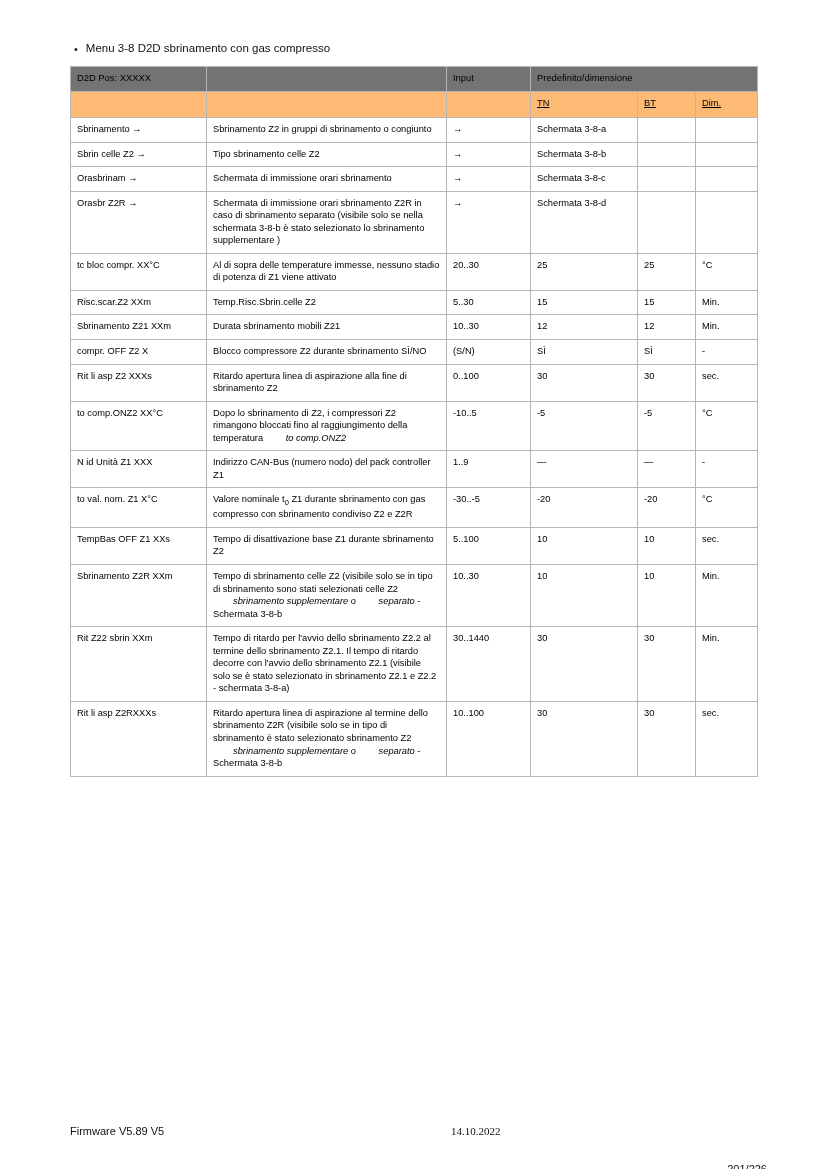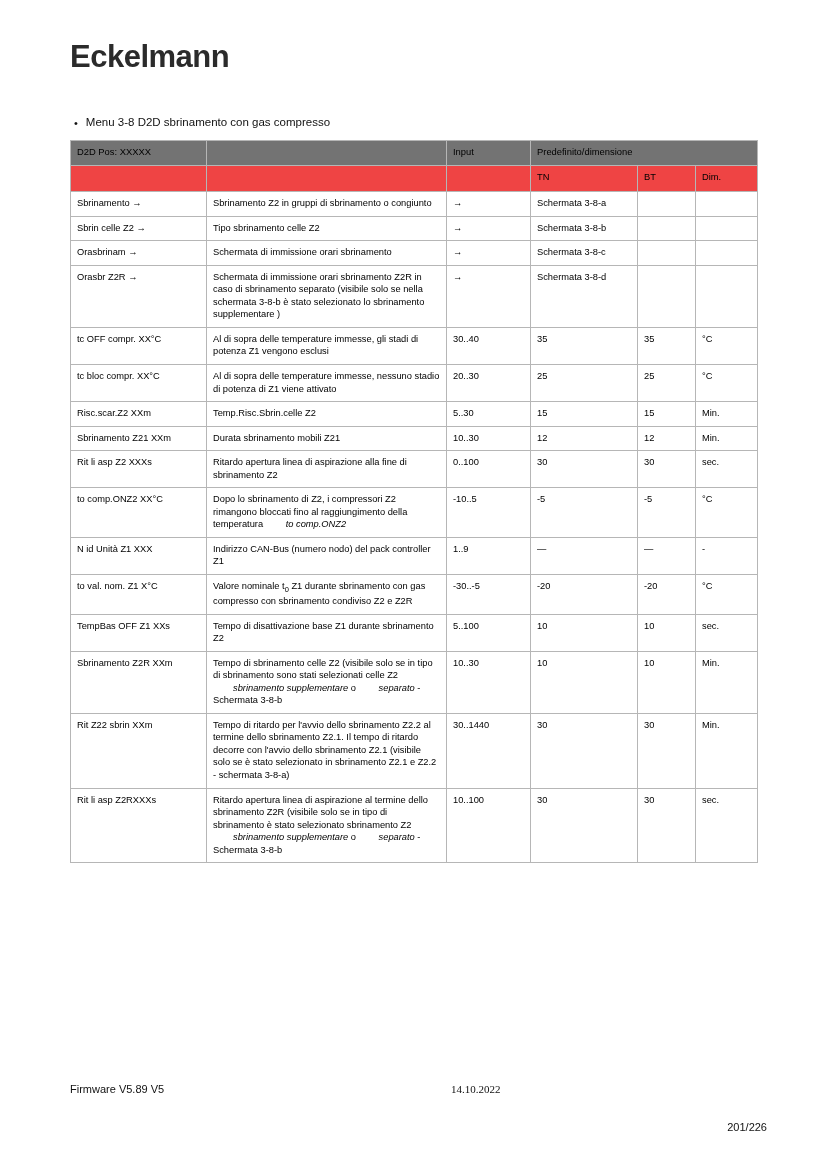--- a/index.html
+++ b/index.html
@@ -63,22 +63,23 @@
     font-weight: bold;
     font-size: 9.4px;
   }
   .col-a { width: 136px; }
   .col-b { width: 240px; }
   .col-c { width: 84px; }
   .col-d { width: 107px; }
   .col-e { width: 58px; }
   .col-f { width: 62px; }
   .subhead td {
-    background: #ef4444;
+    background: #fdba74;
     height: 14px;
+    text-decoration: underline;
   }
   em { font-style: italic; padding-left: 20px; }
   .sub { font-size: 7.5px; vertical-align: sub; }
   .footer {
     position: absolute;
     left: 70px;
     right: 60px;
     bottom: 36px;
     display: flex;
     justify-content: space-between;
@@ -86,21 +87,20 @@
     color: #111;
   }
   .footer .mid { margin-left: 60px; font-family: Liberation Serif, serif; }
   .footer .right { font-weight: normal; margin-top: 38px; }
 </style>
 </head>
 <body>
 
 <div class="page">
 
-  <div class="brand">Eckelmann</div>
 
   <div class="bullet-line">
     <span class="bullet-dot">•</span>
     <span>Menu 3-8 D2D sbrinamento con gas compresso</span>
   </div>
 
   <table class="menu-table">
     <colgroup>
       <col class="col-a">
         <col class="col-b">
@@ -152,28 +152,20 @@
         </tr>
         <tr>
           <td>Orasbr Z2R →</td>
           <td>Schermata di immissione orari sbrinamento Z2R in caso di sbrinamento separato (visibile solo se nella schermata 3-8-b è stato selezionato lo sbrinamento supplementare )</td>
           <td>→</td>
           <td>Schermata 3-8-d</td>
           <td></td>
           <td></td>
         </tr>
         <tr>
-          <td>tc OFF compr. XX°C</td>
-          <td>Al di sopra delle temperature immesse, gli stadi di potenza Z1 vengono esclusi</td>
-          <td>30..40</td>
-          <td>35</td>
-          <td>35</td>
-          <td>°C</td>
-        </tr>
-        <tr>
           <td>tc bloc compr. XX°C</td>
           <td>Al di sopra delle temperature immesse, nessuno stadio di potenza di Z1 viene attivato</td>
           <td>20..30</td>
           <td>25</td>
           <td>25</td>
           <td>°C</td>
         </tr>
         <tr>
           <td>Risc.scar.Z2 XXm</td>
           <td>Temp.Risc.Sbrin.celle Z2</td>
@@ -184,20 +176,28 @@
         </tr>
         <tr>
           <td>Sbrinamento Z21 XXm</td>
           <td>Durata sbrinamento mobili Z21</td>
           <td>10..30</td>
           <td>12</td>
           <td>12</td>
           <td>Min.</td>
         </tr>
         <tr>
+          <td>compr. OFF Z2 X</td>
+          <td>Blocco compressore Z2 durante sbrinamento SÌ/NO</td>
+          <td>(S/N)</td>
+          <td>SÌ</td>
+          <td>SÌ</td>
+          <td>-</td>
+        </tr>
+        <tr>
           <td>Rit li asp Z2 XXXs</td>
           <td>Ritardo apertura linea di aspirazione alla fine di sbrinamento Z2</td>
           <td>0..100</td>
           <td>30</td>
           <td>30</td>
           <td>sec.</td>
         </tr>
         <tr>
           <td>to comp.ONZ2 XX°C</td>
           <td>Dopo lo sbrinamento di Z2, i compressori Z2 rimangono bloccati fino al raggiungimento della temperatura <em>to comp.ONZ2</em></td>

